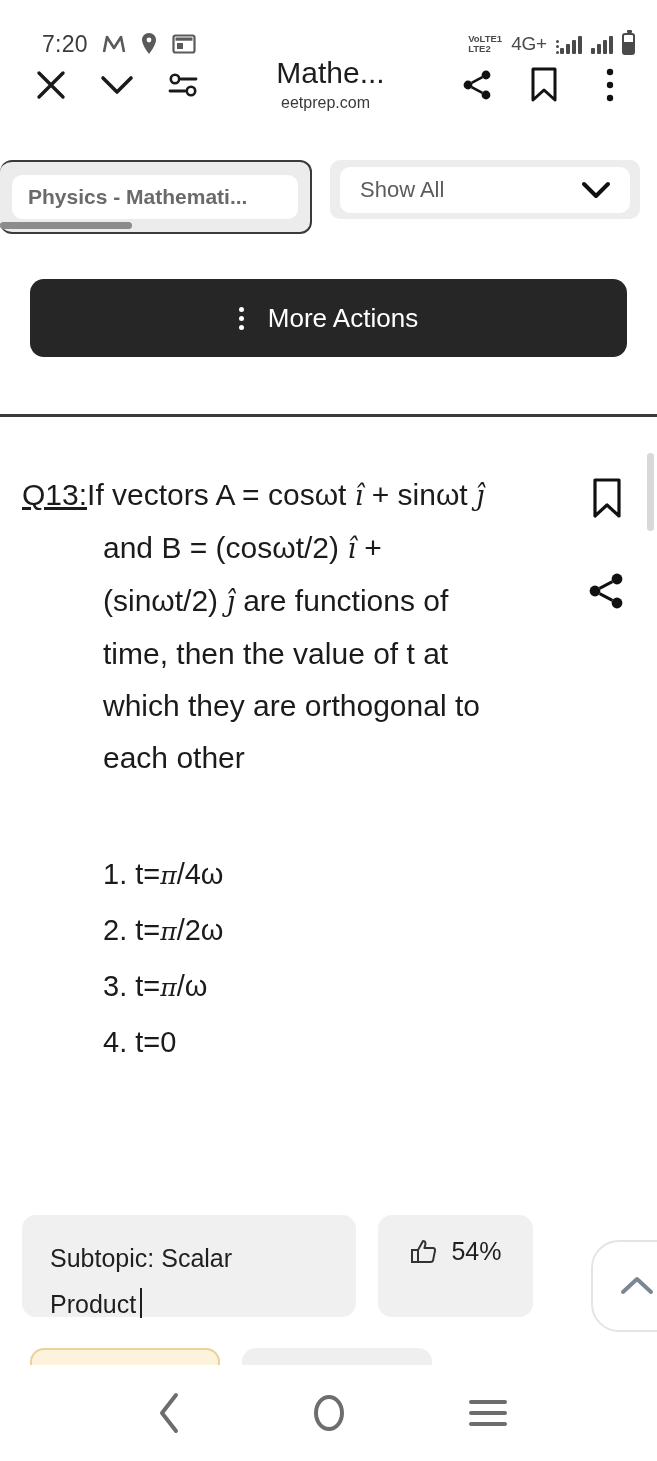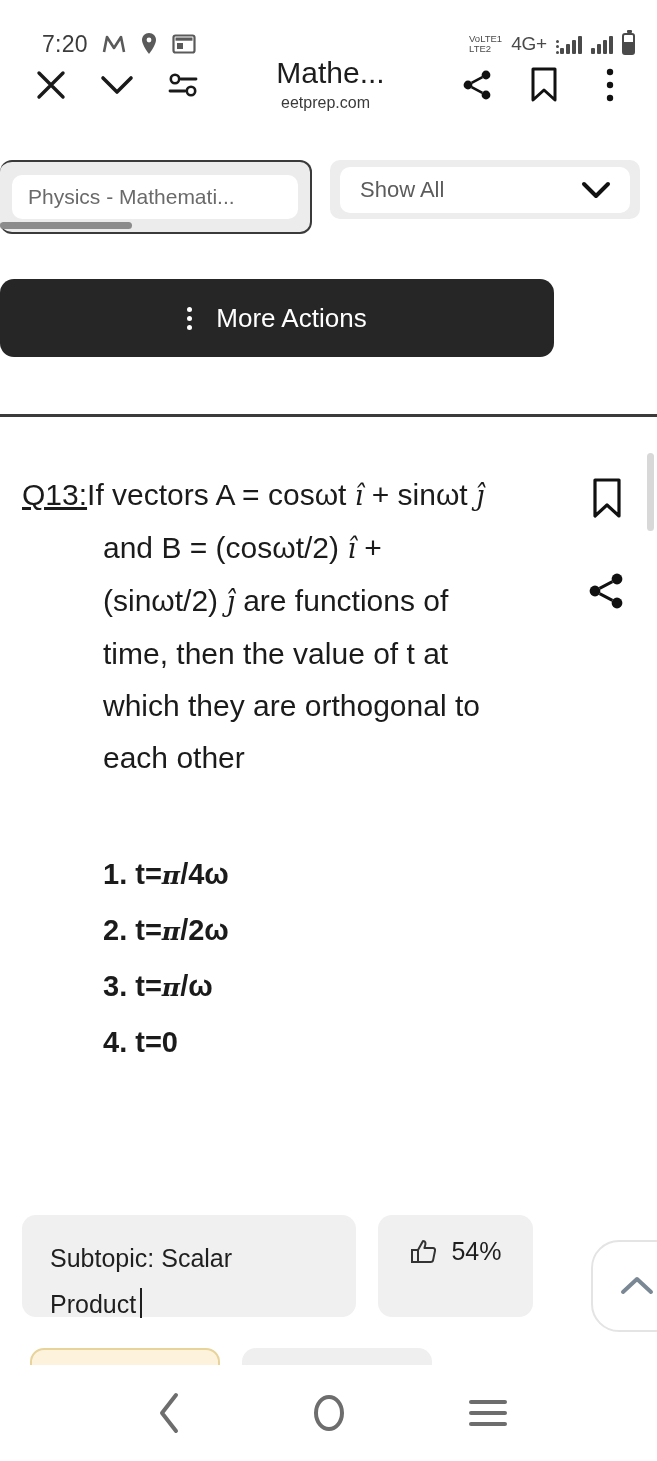--- a/index.html
+++ b/index.html
@@ -14,21 +14,21 @@
   
   .statusbar {
     position: absolute; top: 16px; left: 0; width: 657px; height: 56px;
     display: flex; align-items: center; justify-content: space-between;
     padding: 0 22px 0 42px;
   }
   .sb-left { display: flex; align-items: center; gap: 14px; }
   .sb-clock { font-size: 23px; color: #3c3c3c; letter-spacing: .3px; }
   .sb-right { display: flex; align-items: center; gap: 9px; }
   .volte { display: flex; flex-direction: column; align-items: flex-start;
-           font-size: 9.5px; line-height: 10px; color: #4a4a4a; font-weight: normal; }
+           font-size: 9.5px; line-height: 10px; color: #4a4a4a; font-weight: bold; }
   .net { font-size: 19px; color: #4a4a4a; letter-spacing: -.2px; }
   .bars { display: flex; align-items: flex-end; gap: 2px; height: 19px; }
   .bars i { display: block; width: 4px; background: #4a4a4a; border-radius: 1px; }
   .bars i:nth-child(1) { height: 6px; }
   .bars i:nth-child(2) { height: 10px; }
   .bars i:nth-child(3) { height: 14px; }
   .bars i:nth-child(4) { height: 18px; }
   .dotcol { display:flex; flex-direction:column; justify-content:space-between; height:14px; margin-right:1px;}
   .dotcol b { display:block; width:3px; height:3px; background:#4a4a4a; border-radius:50%; }
   .battery { width: 13px; height: 22px; border: 2px solid #4a4a4a; border-radius: 3px;
@@ -53,21 +53,21 @@
 
   
   .filterbar {
     position: absolute; top: 160px; left: 0; width: 657px; height: 82px;
     display: flex; align-items: flex-start; background: #fff;
   }
   .filter-card {
     width: 312px; height: 74px; background: #ececec;
     border: 2px solid #3a3a3a; border-radius: 12px;
     border-left: none; position: relative;
-    display: flex; align-items: center; padding: 0 12px;
+    display: flex; align-items: center; padding: 0 12px; font-weight: bold;
   }
   .filter-pill {
     background: #ffffff; border-radius: 10px; height: 44px; width: 100%;
     display: flex; align-items: center; padding: 0 16px;
     font-size: 21px; color: #6a6a6a; white-space: nowrap; overflow: hidden;
   }
   .filter-scroll { position: absolute; left: 0; bottom: 3px; height: 7px;
                    width: 132px; background: #8c8c8c; border-radius: 4px; }
   .dropdown-card {
     margin-left: 18px; width: 310px; height: 59px; background: #ededed;
@@ -75,21 +75,21 @@
   }
   .dropdown-pill {
     background: #ffffff; border-radius: 10px; height: 46px; width: 100%;
     display: flex; align-items: center; justify-content: space-between;
     padding: 0 18px 0 20px;
     font-size: 22px; color: #5c5c5c;
   }
 
   
   .actions-card {
-    position: absolute; top: 248px; left: 0; width: 554px; height: 140px;
+    position: absolute; top: 248px; left: 0; width: 657px; height: 140px;
     background: #ffffff; border-radius: 0 0 22px 22px;
     display: flex; align-items: center; justify-content: center;
   }
   .more-actions {
     width: 597px; height: 78px; background: #262626; border-radius: 14px;
     display: flex; align-items: center; justify-content: center; gap: 24px;
     color: #ffffff; font-size: 26px;
   }
   .vdots { display: flex; flex-direction: column; gap: 4px; }
   .vdots b { width: 5px; height: 5px; background: #fff; border-radius: 50%; display: block; }
@@ -107,21 +107,21 @@
     font-size: 30px; line-height: 52px; color: #1b1b1b;
     text-indent: 0;
     padding-left: 81px;
   }
   .qtext .qlabel { margin-left: -81px; text-decoration: underline; }
   .mv { font-family: "DejaVu Serif", serif; font-style: italic; font-size: 27px; }
   .qside { position: absolute; right: 28px; top: 60px; display: flex;
            flex-direction: column; align-items: center; gap: 48px; }
 
   .options { position: absolute; left: 103px; top: 430px;
-             font-size: 29px; line-height: 54px; color: #1b1b1b; font-weight: bold; }
+             font-size: 29px; line-height: 54px; color: #1b1b1b; }
   .options div { white-space: nowrap; }
   .pi { font-family: "DejaVu Serif", serif; font-style: italic; font-size: 25px; }
 
   
   .chips { position: absolute; left: 22px; top: 1215px; display: flex; gap: 22px; }
   .chip-subtopic {
     width: 334px; height: 102px; background: #f0f0f0; border-radius: 14px;
     padding: 20px 0 0 28px; font-size: 25px; line-height: 46px; color: #1f1f1f;
   }
   .chip-rating {

